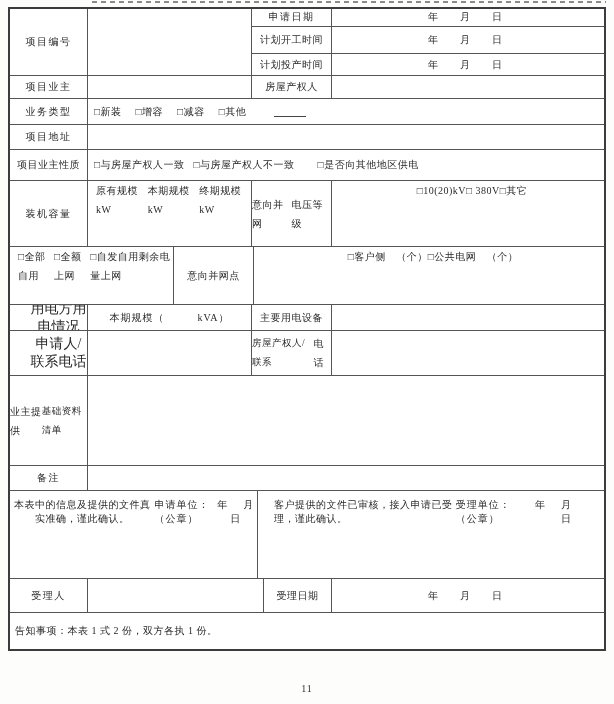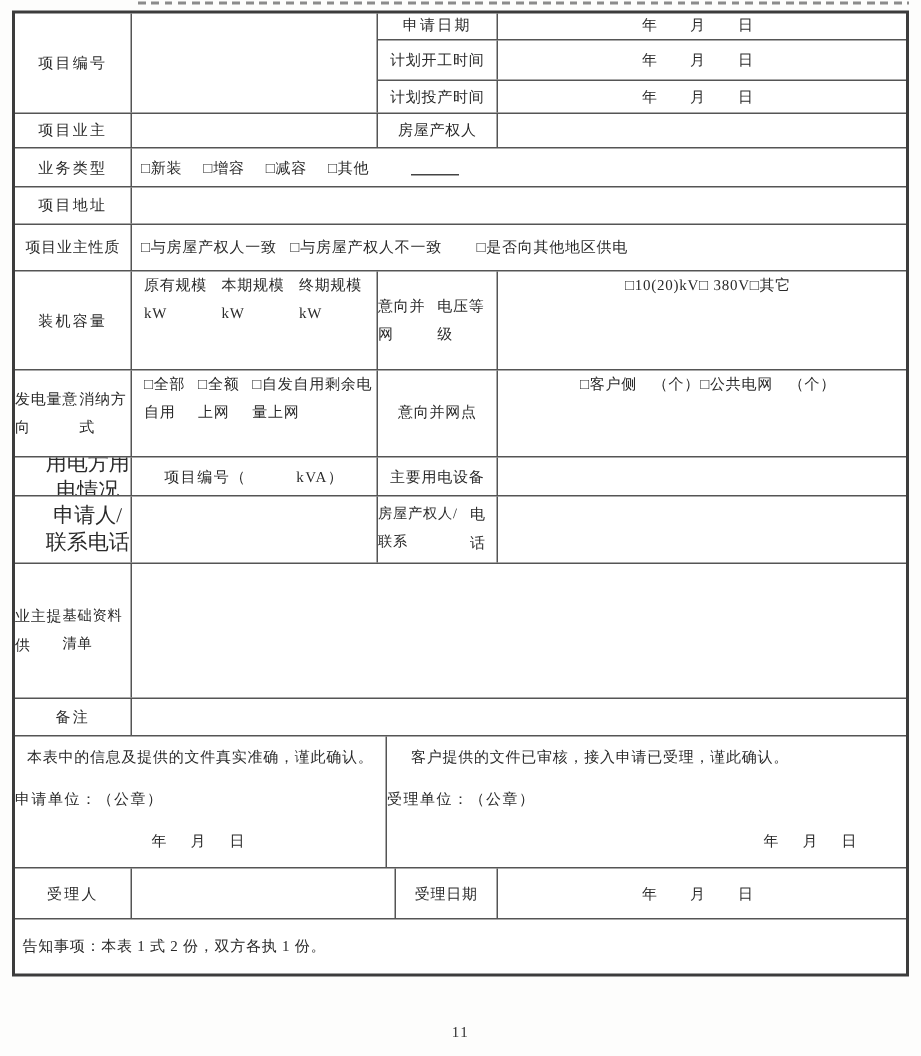--- a/index.html
+++ b/index.html
@@ -36,21 +36,21 @@
   .subrow.nbb{border-bottom:none;}
   .stack{align-items:flex-start;justify-content:center;padding-left:8px;}
   .stack.center{align-items:center;padding-left:0;}
   .stack div{line-height:19px;letter-spacing:.5px;}
   .opts{justify-content:flex-start;padding-left:6px;gap:14px;letter-spacing:.5px;}
   .blank-line{display:inline-block;width:32px;height:1px;border-bottom:1px solid #444;margin-left:14px;align-self:center;margin-top:8px;}
   .hang{
     padding:5px 8px 0 27px;text-indent:-14px;line-height:17px;
     letter-spacing:.3px;align-items:flex-start;justify-content:flex-start;text-align:left;
   }
-  .confirm{flex-direction:column;align-items:stretch;justify-content:space-between;padding:7px 0 10px 0;}
+  .confirm{flex-direction:row;align-items:stretch;justify-content:space-between;padding:7px 0 10px 0;}
   .confirm .st{text-align:center;letter-spacing:.5px;}
   .confirm .st.leftst{text-align:left;padding-left:16px;}
   .confirm .unit{text-align:left;letter-spacing:1px;}
   .confirm .dt{text-align:center;letter-spacing:3px;}
   .confirm .dt.rt{text-align:right;padding-right:30px;}
   .notice-cell{justify-content:flex-start;padding-left:5px;letter-spacing:.5px;}
   .pagenum{position:absolute;left:0;right:0;top:683px;text-align:center;font-size:10px;color:#333;letter-spacing:1px;}
 </style>
 </head>
 <body>
@@ -122,42 +122,38 @@
       <div>电压等级</div>
     </div>
     <div class="cell c4 stack nbr">
       <div>□10(20)kV</div>
       <div>□ 380V</div>
       <div>□其它</div>
     </div>
   </div>
 
   <div class="row" style="height:58px">
-    <div class="cell c1 stack center">
-      <div>发电量意向</div>
-      <div>消纳方式</div>
-    </div>
     <div class="cell c2 stack">
       <div>□全部自用</div>
       <div>□全额上网</div>
       <div>□自发自用剩余电量上网</div>
     </div>
     <div class="cell c3 stack center">
       <div>意向</div>
       <div>并网点</div>
     </div>
     <div class="cell c4 stack nbr">
       <div>□客户侧　（个）</div>
       <div>□公共电网　（个）</div>
     </div>
   </div>
 
   <div class="row" style="height:26px">
     <div class="cell c1 lbl sm">用电方用电情况</div>
-    <div class="cell c2 ctr" style="letter-spacing:1px">项目编号（　　　kVA）</div>
+    <div class="cell c2 ctr" style="letter-spacing:1px">本期规模（　　　kVA）</div>
     <div class="cell c3 lbl" style="letter-spacing:.5px">主要用电设备</div>
     <div class="cell c4 nbr"></div>
   </div>
 
   <div class="row" style="height:45px">
     <div class="cell c1 lbl sm">申请人/联系电话</div>
     <div class="cell c2"></div>
     <div class="cell c3 stack center">
       <div style="font-size:9.5px">房屋产权人/联系</div>
       <div>电话</div>

